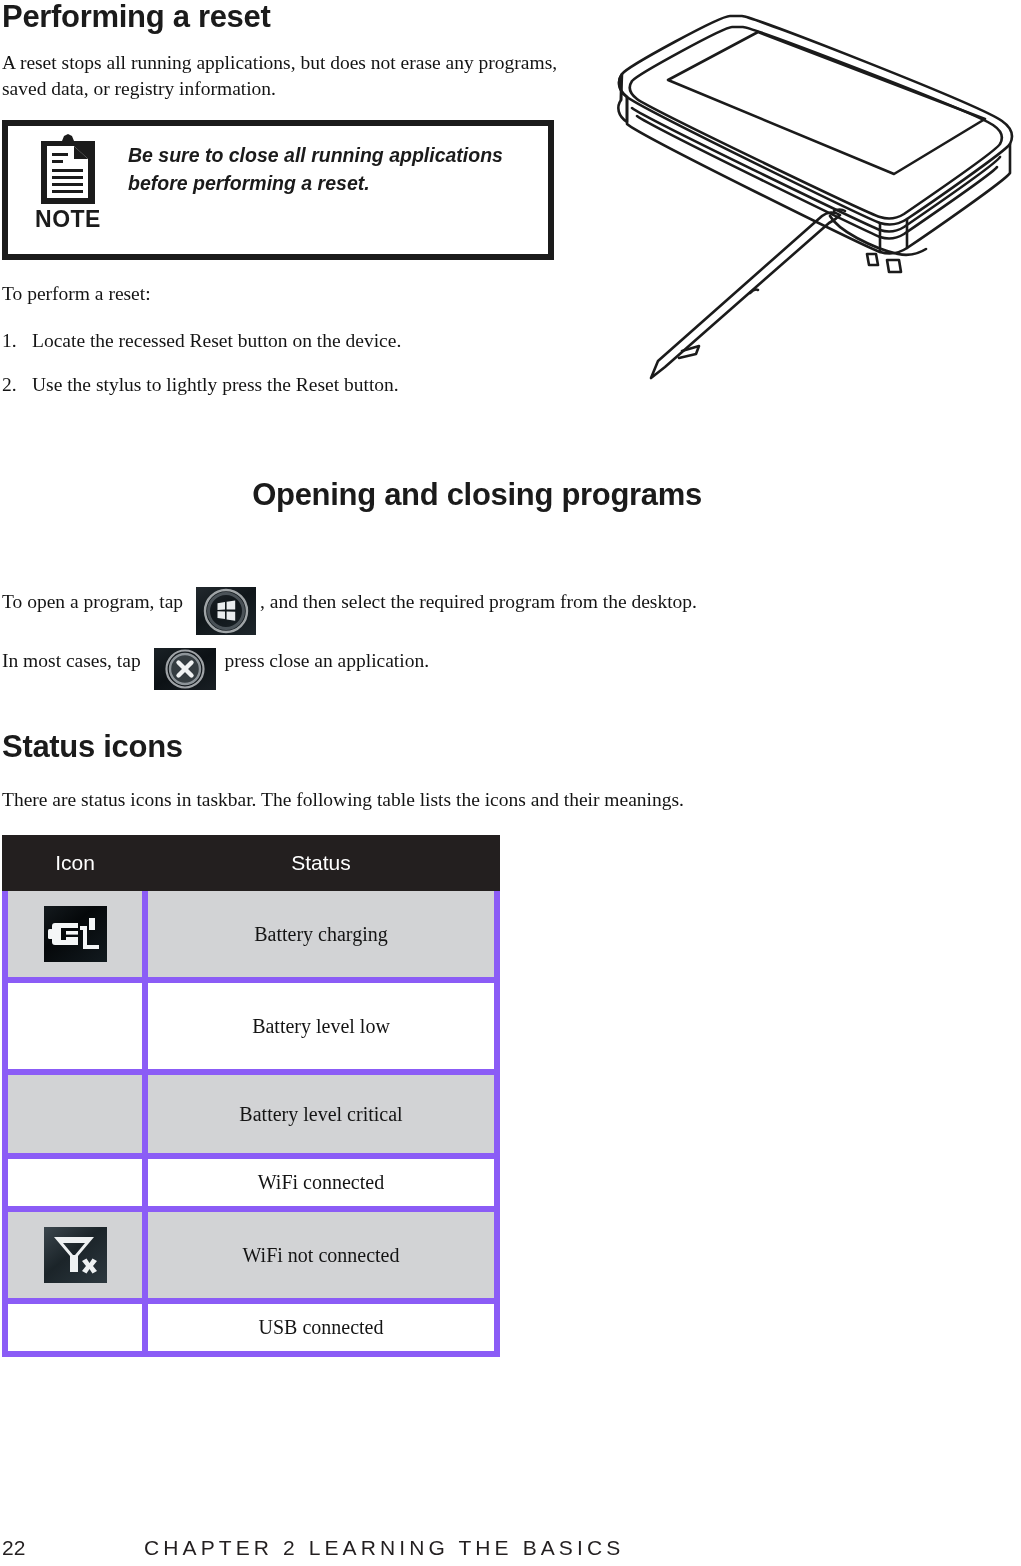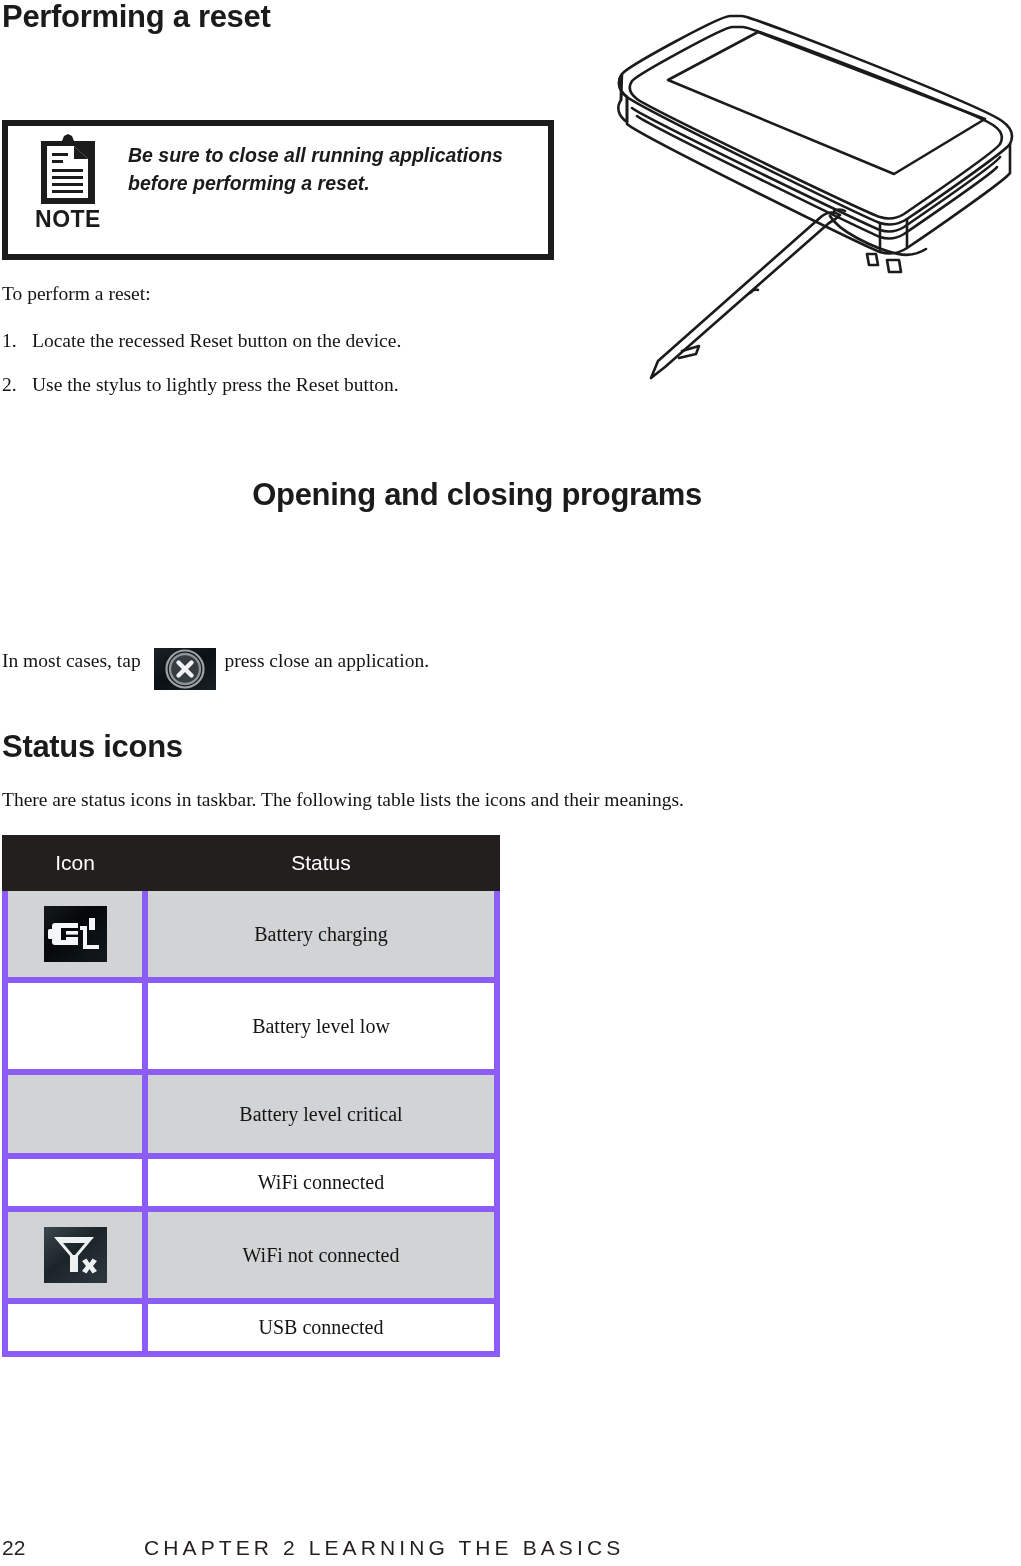--- a/index.html
+++ b/index.html
@@ -209,20 +209,21 @@
     height: 392px;
   }
 </style>
 </head>
 <body>
 
 <div class="page">
 
   <div class="abs h1" style="left:2px; top:0px; width:560px;">Performing a reset</div>
 
+  <div class="abs body" style="left:2px; top:50px; width:570px;">A reset stops all running applications, but does not erase any programs, saved data, or registry information.</div>
 
   <div class="note-box">
     <div class="note-left">
       <div class="note-clipboard">
         <svg width="56" height="72" viewBox="0 0 56 72" aria-hidden="true">
 
           <rect x="1" y="7" width="54" height="63" fill="#1b1b1b"></rect>
 
           <path d="M22 7 L24 2 L28 0 L32 2 L34 7 Z" fill="#1b1b1b"></path>
 
@@ -298,20 +299,35 @@
         <path d="M142 289 C145 286 148 285 150 286"></path>
 
         <path d="M74 347 L91 342 L88 350 L71 354"></path>
       </g>
     </svg>
   </div>
 
   <div class="abs h1" style="left:2px; top:478px; width:700px;text-align:right;">Opening and closing programs</div>
 
 
+  <div class="abs body" style="left:2px; top:587px; width:1010px;">
+    <span>To open a program, tap</span>
+    <span class="chip chip-start">
+      <svg width="60" height="48" viewBox="0 0 60 48" aria-hidden="true">
+        <circle cx="30" cy="24" r="21" fill="none" stroke="#b9bdc0" stroke-width="2.4" opacity="0.85"></circle>
+        <circle cx="30" cy="24" r="17.5" fill="none" stroke="#6e777d" stroke-width="3" opacity="0.6"></circle>
+        <g fill="#e9ecee">
+          <path d="M21.5 16.2 L29 15.0 L29 22.6 L21.5 22.9 Z"></path>
+          <path d="M30.6 14.8 L39.2 13.5 L39.2 22.4 L30.6 22.6 Z"></path>
+          <path d="M21.5 24.3 L29 24.5 L29 32.1 L21.5 31.0 Z"></path>
+          <path d="M30.6 24.6 L39.2 24.8 L39.2 33.7 L30.6 32.4 Z"></path>
+        </g>
+      </svg>
+    </span><span>, and then select the required program from the desktop.</span>
+  </div>
 
   <div class="abs body" style="left:2px; top:648px; width:1010px;">
     <span>In most cases, tap</span>
     <span class="chip chip-close">
       <svg width="62" height="42" viewBox="0 0 62 42" aria-hidden="true">
         <circle cx="31" cy="21" r="18.5" fill="none" stroke="#c3c7ca" stroke-width="2.2" opacity="0.8"></circle>
         <circle cx="31" cy="21" r="15" fill="#3c4449" opacity="0.85"></circle>
         <circle cx="31" cy="21" r="15" fill="none" stroke="#8d9499" stroke-width="2.4"></circle>
         <g stroke="#f0f2f3" stroke-width="4.4" stroke-linecap="round">
           <line x1="24.5" y1="14.5" x2="37.5" y2="27.5"></line>

